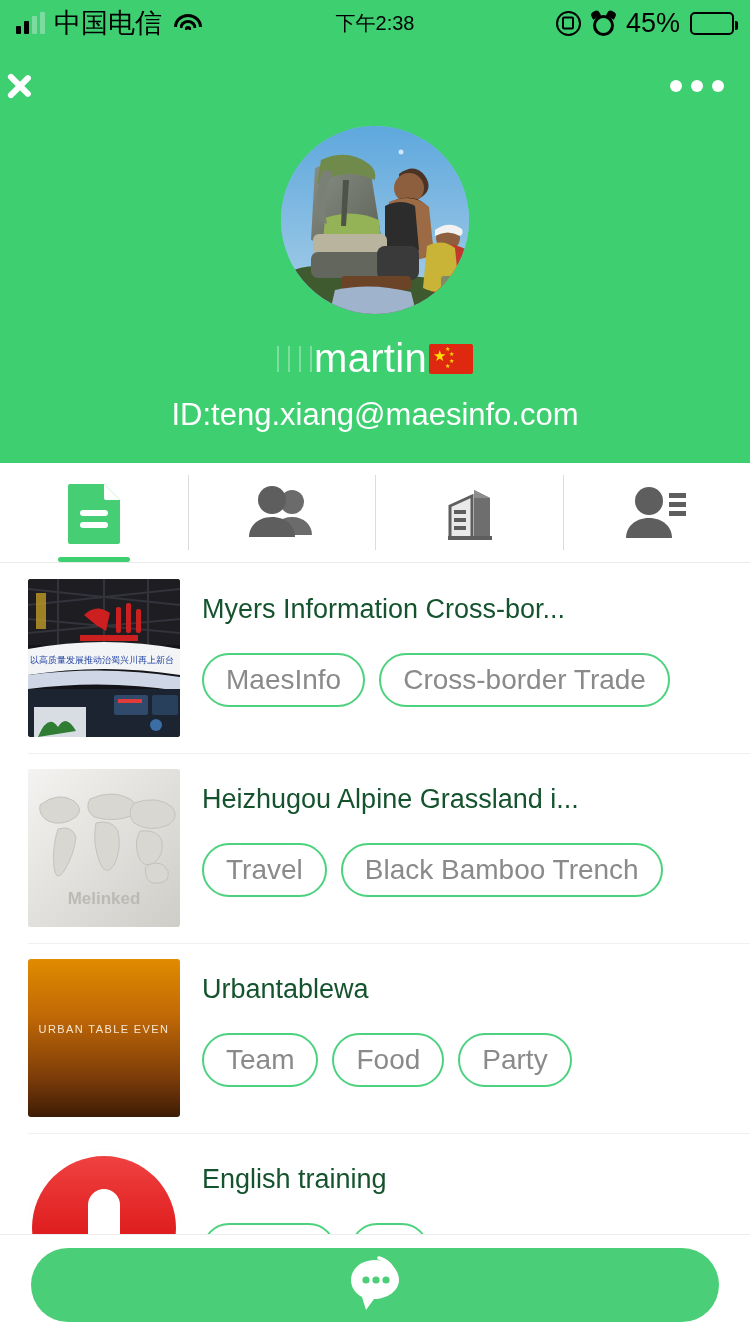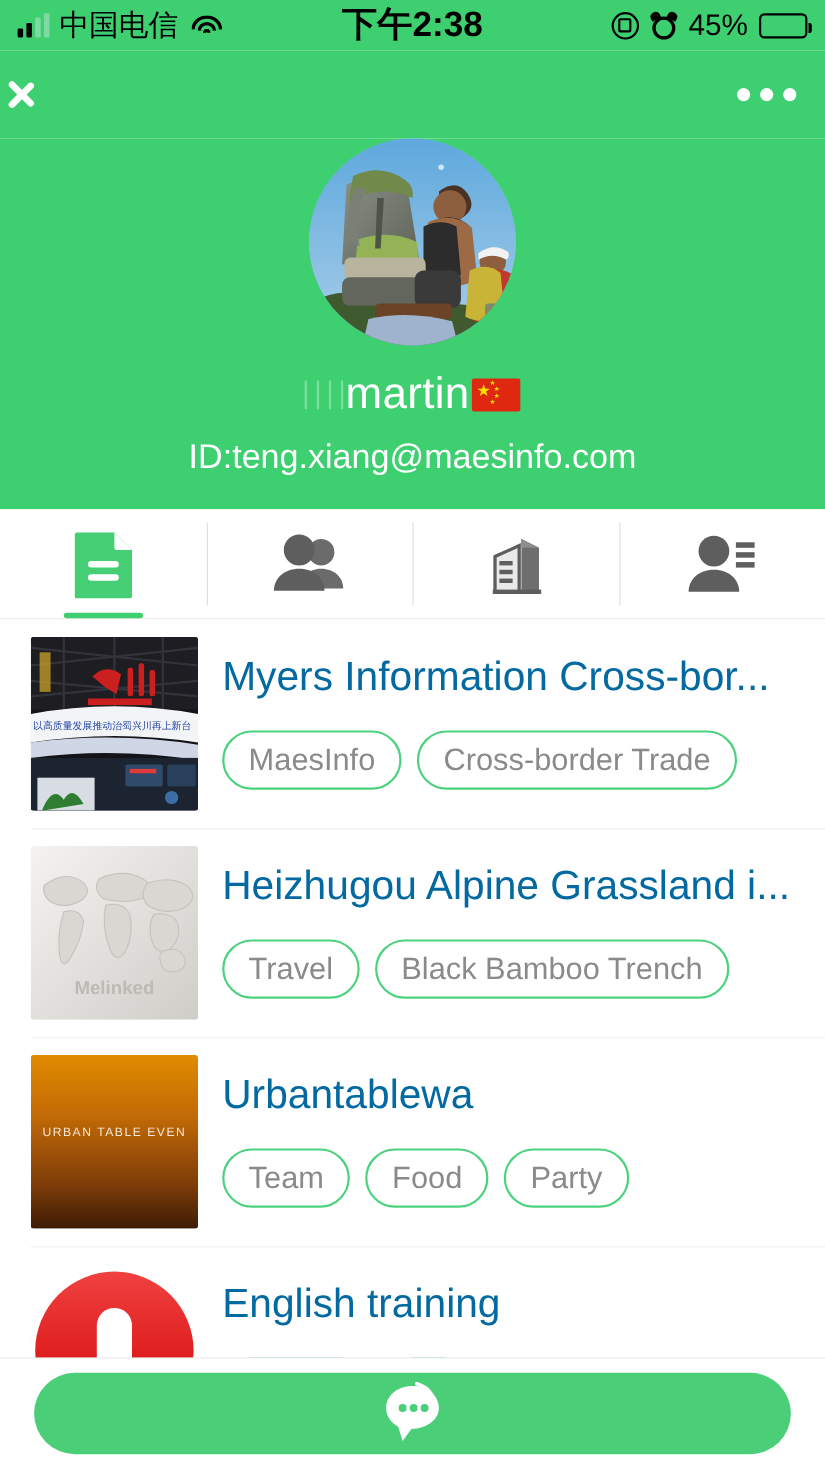--- a/index.html
+++ b/index.html
@@ -28,21 +28,21 @@
   .signal i:nth-child(4){ height:22px; background:#7ddba2; }
   .carrier{ font-size:27px; letter-spacing:0px; }
   .wifi{ width:30px; height:22px; position:relative; margin-left:2px;}
   .wifi span{ position:absolute; left:50%; transform:translateX(-50%);
     border:3px solid #000; border-bottom:none; border-radius:50% 50% 0 0 / 100% 100% 0 0;}
   .wifi span:nth-child(1){ width:28px; height:13px; top:2px;}
   .wifi span:nth-child(2){ width:17px; height:8px; top:8px;}
   .wifi span:nth-child(3){ width:7px; height:4px; top:14px; border-width:3px;}
   .sb-center{
     position:absolute; left:0; right:0; text-align:center;
-    font-size:32px; font-weight:700; pointer-events:none;
+    font-size:20px; font-weight:400; pointer-events:none;
   }
   .sb-right{ margin-left:auto; display:flex; align-items:center; gap:10px; z-index:2;}
   .rotlock{ width:25px; height:25px; border:2.5px solid #000; border-radius:50%; position:relative;}
   .rotlock::after{ content:""; position:absolute; width:8px; height:9px; border:2.5px solid #000;
      border-radius:2px; left:50%; top:50%; transform:translate(-50%,-50%);}
   .alarm{ position:relative; width:25px; height:25px;}
   .alarm .face{ position:absolute; left:2px; top:4px; width:21px; height:21px;
      border:3px solid #000; border-radius:50%; }
   .alarm .bell{ position:absolute; width:9px; height:7px; background:#000;
      border-radius:50% 50% 0 0; top:0; }
@@ -132,21 +132,21 @@
     content:""; position:absolute; top:0; left:28px; right:0; height:1px;
     background:#f0f0f0;
   }
   .thumb{
     width:152px; height:158px; flex:0 0 152px;
     border-radius:3px; overflow:hidden; background:#eee; position:relative;
   }
   .thumb svg{ display:block; width:100%; height:100%;}
   .item-body{ padding-left:22px; padding-top:16px; min-width:0; flex:1;}
   .item-title{
-    font-size:37px; color:#0369a1; font-weight:400;
+    font-size:27px; color:#14532d; font-weight:400;
     white-space:nowrap; overflow:hidden; line-height:1.1;
   }
   .tag-row{ display:flex; gap:14px; margin-top:28px; flex-wrap:nowrap;text-align:center;}
   .tag{
     border:2px solid #4CD27E; border-radius:30px;
     padding:9px 22px; color:#8a8a8a; font-size:28px;
     background:#fff; white-space:nowrap; line-height:1.15;
   }
 
   

